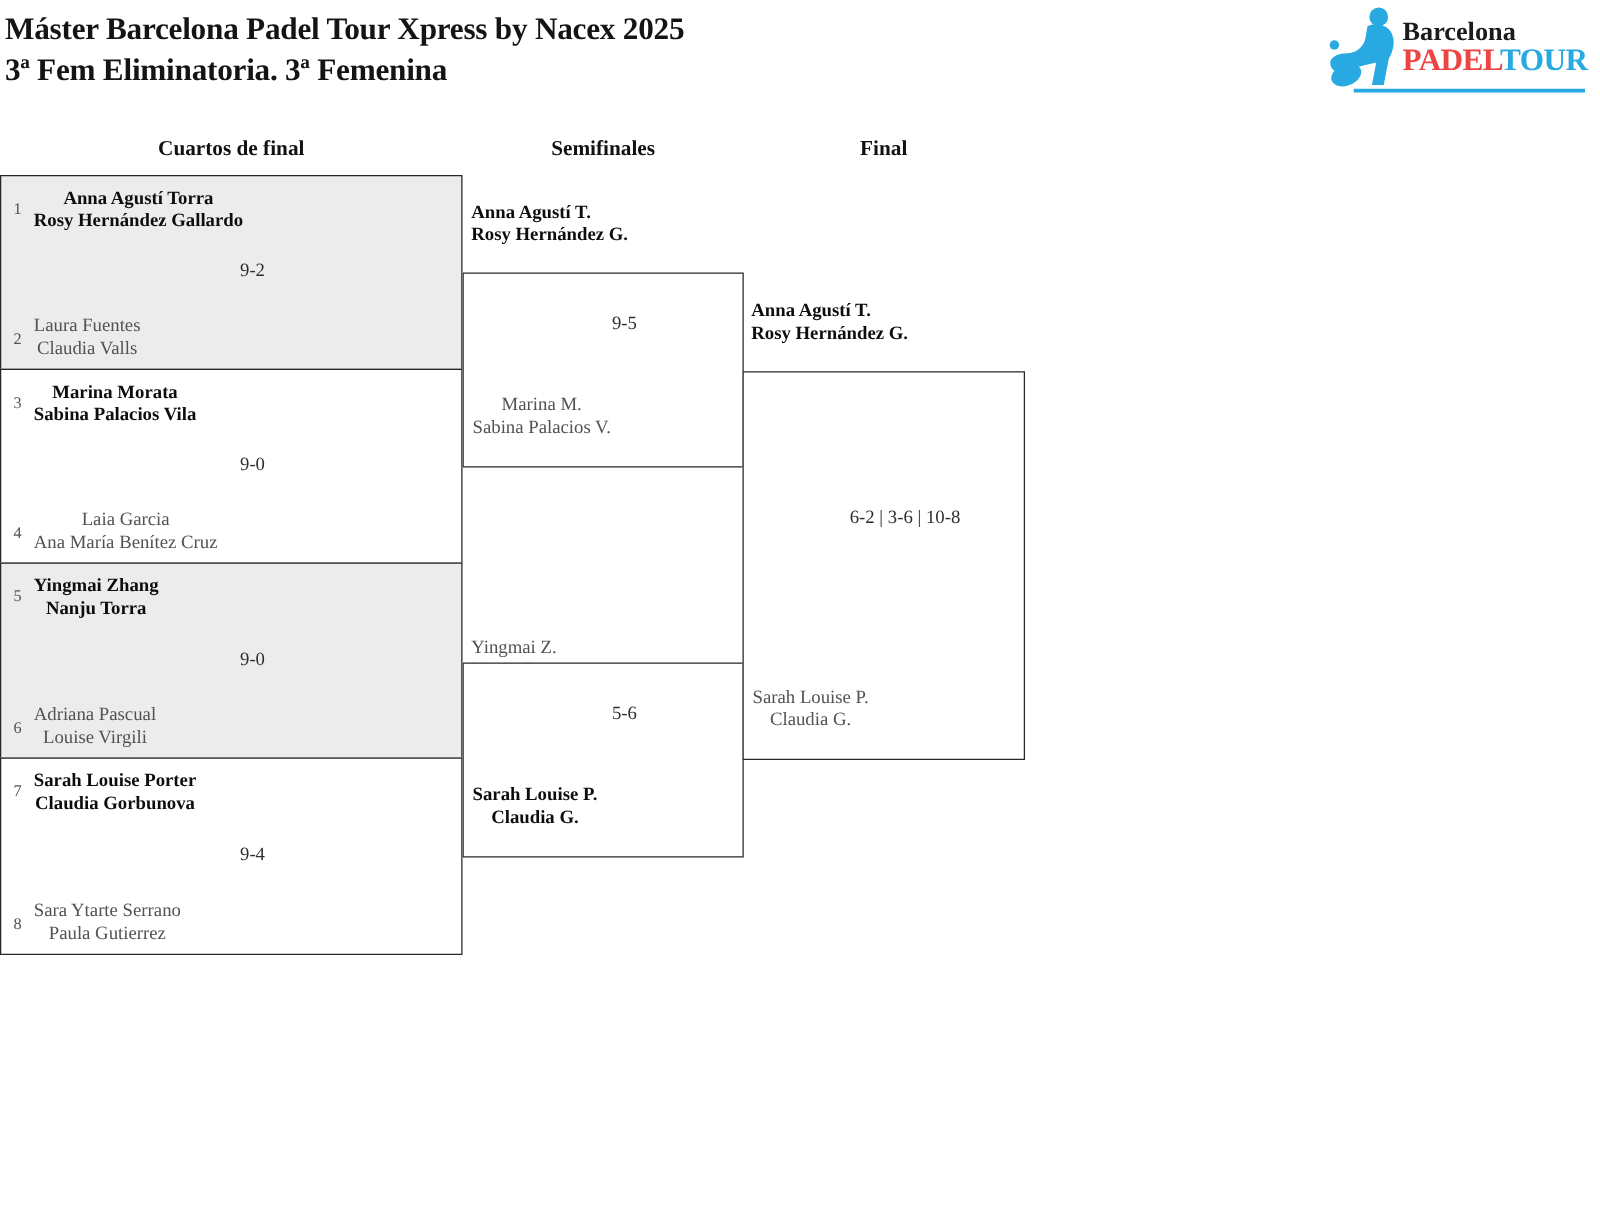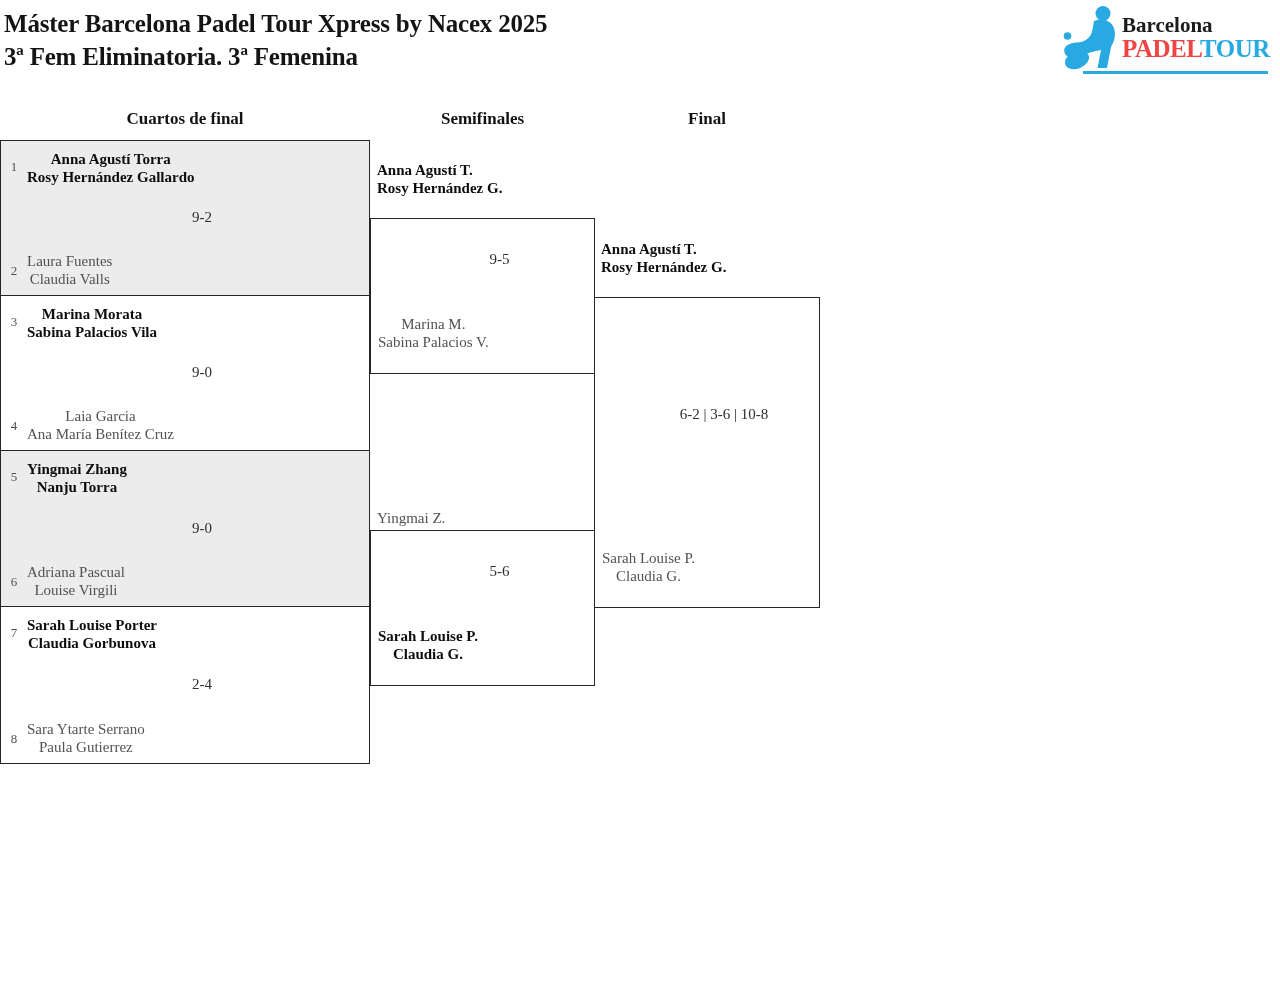--- a/index.html
+++ b/index.html
@@ -126,21 +126,21 @@
       <div>Louise Virgili</div>
     </div>
   </div>
 
   <div class="match-box qf" id="qf4">
     <div class="seed top">7</div>
     <div class="team top winner">
       <div>Sarah Louise Porter</div>
       <div>Claudia Gorbunova</div>
     </div>
-    <div class="score">2-4</div>
+    <div class="score">9-4</div>
     <div class="seed bottom">8</div>
     <div class="team bottom">
       <div>Sara Ytarte Serrano</div>
       <div>Paula Gutierrez</div>
     </div>
   </div>
 
   <div class="float-label winner" id="sf1-label">
     <div>Anna Agustí T.</div>
     <div>Rosy Hernández G.</div>

